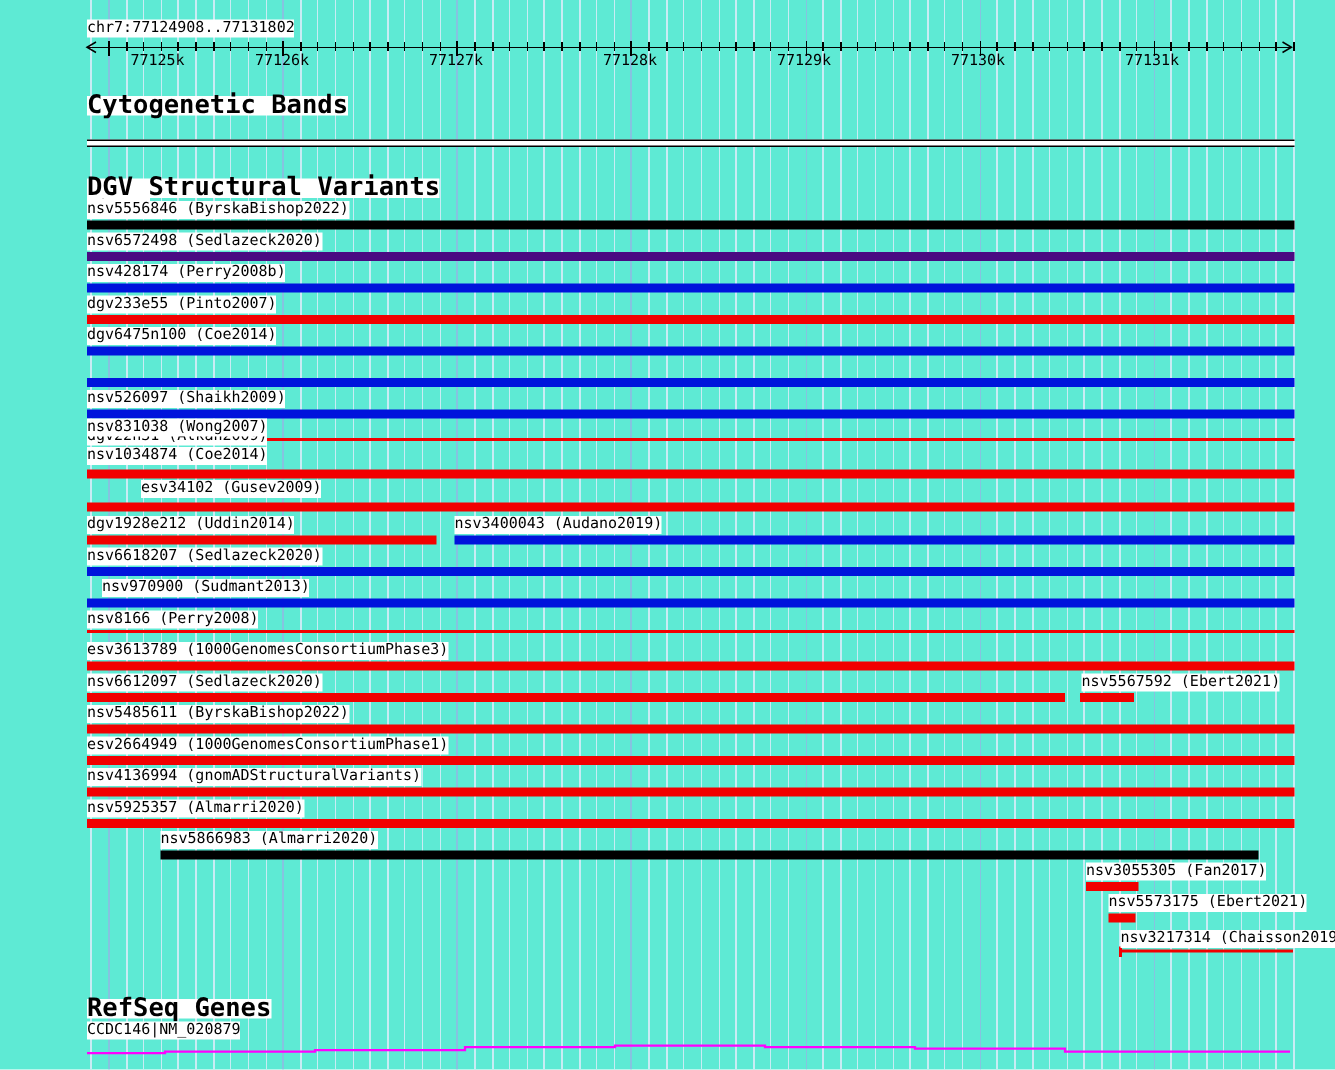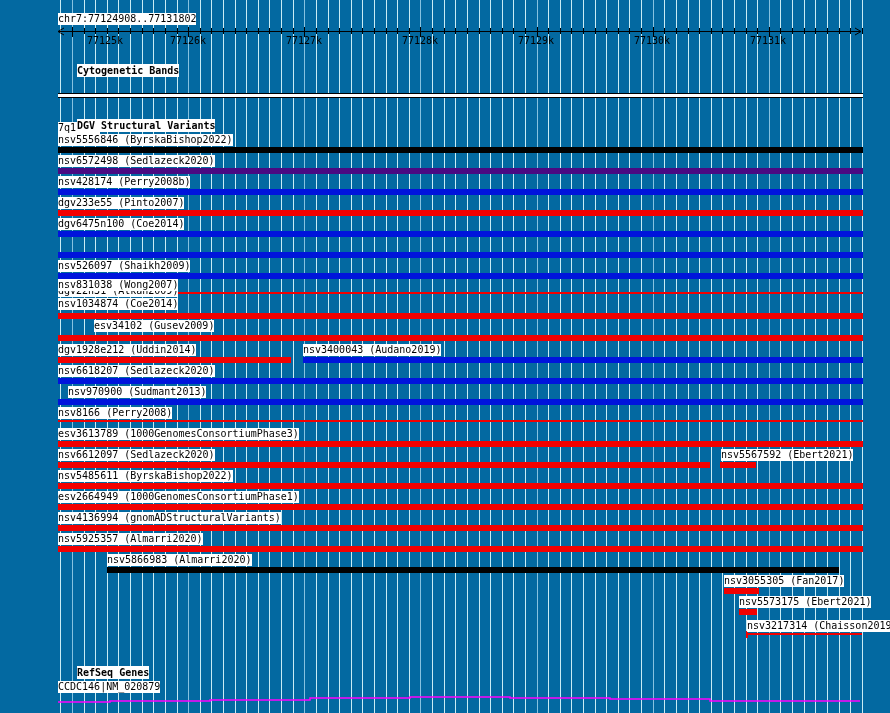--- a/index.html
+++ b/index.html
@@ -1,40 +1,39 @@
 <!DOCTYPE html>
 <html><head>
 <meta charset="utf-8">
 <style>
   html,body{margin:0;padding:0;background:#fff;}
   #screen{
     position:relative;
     width:890px;height:713px;
     overflow:hidden;
-    background:#0369a1;
+    background:#5eead4;
     font-family:"DejaVu Sans Mono","Liberation Mono",monospace;
     color:#000;
     text-decoration:underline;
   }
   #bg-svg{position:absolute;left:0;top:0;z-index:0;}
   .lbl{
     position:absolute;
     font-size:10px;line-height:12px;
     white-space:pre;
     background:#ffffff;
     z-index:2;
   }
   .hdr{
     position:absolute;
-    font-size:10px;line-height:13px;
+    font-size:17px;line-height:13px;
     font-weight:bold;
     white-space:pre;
     background:#ffffff;
     z-index:2;
-    margin-left:19px;
   }
   .bar{position:absolute;z-index:1;}
   .tick-label{
     position:absolute;
     width:44px;text-align:center;
     font-size:10px;line-height:12px;
     background:transparent;
     z-index:2;
   }
   #cytoband-rect{

